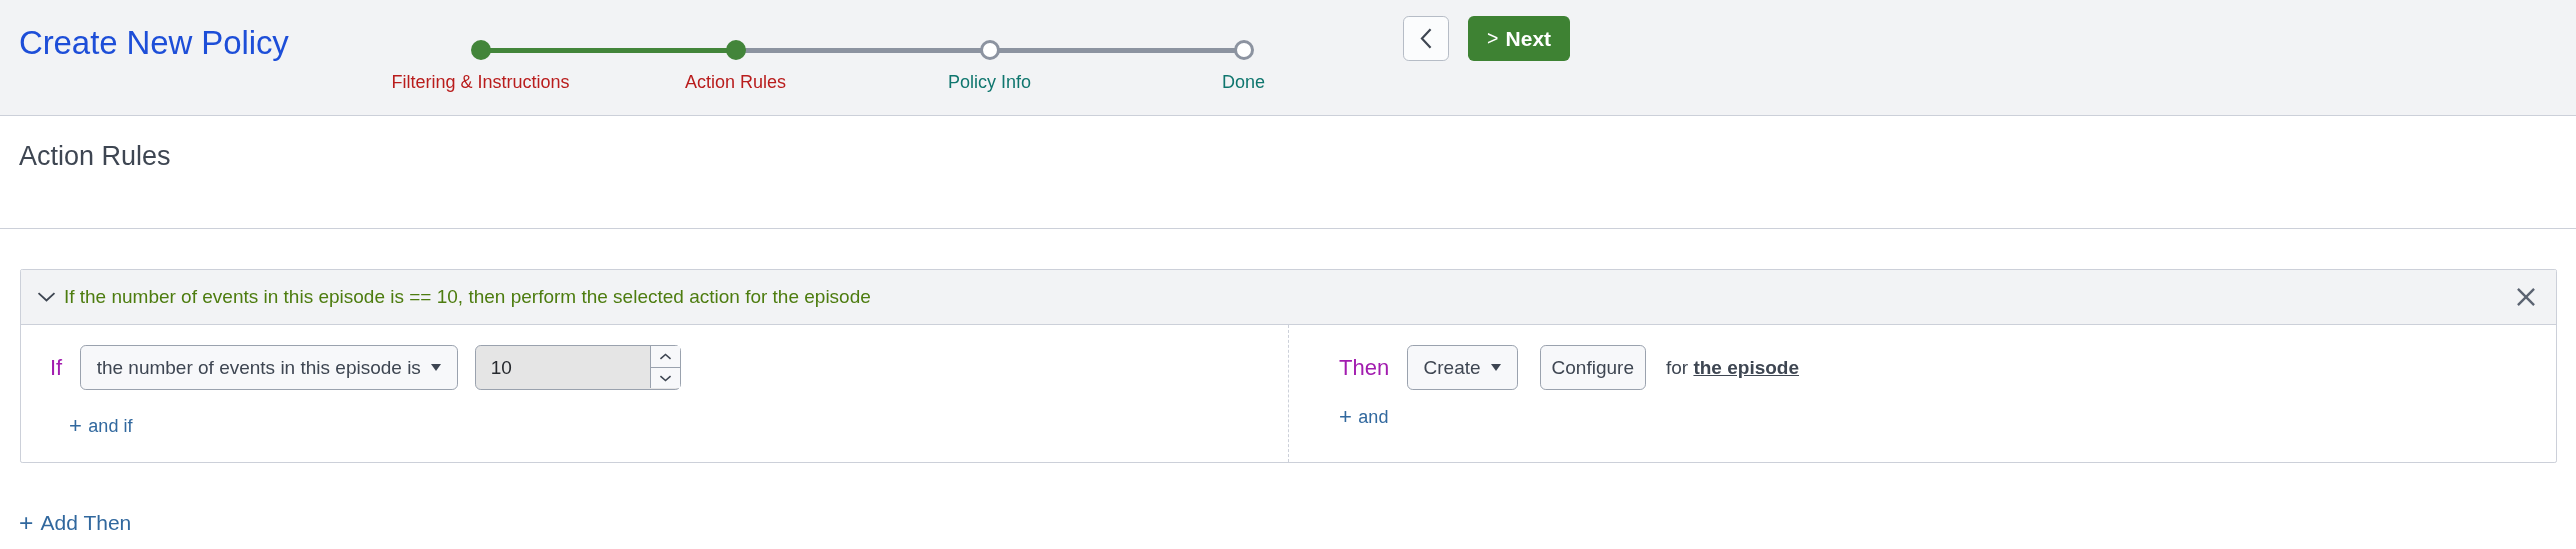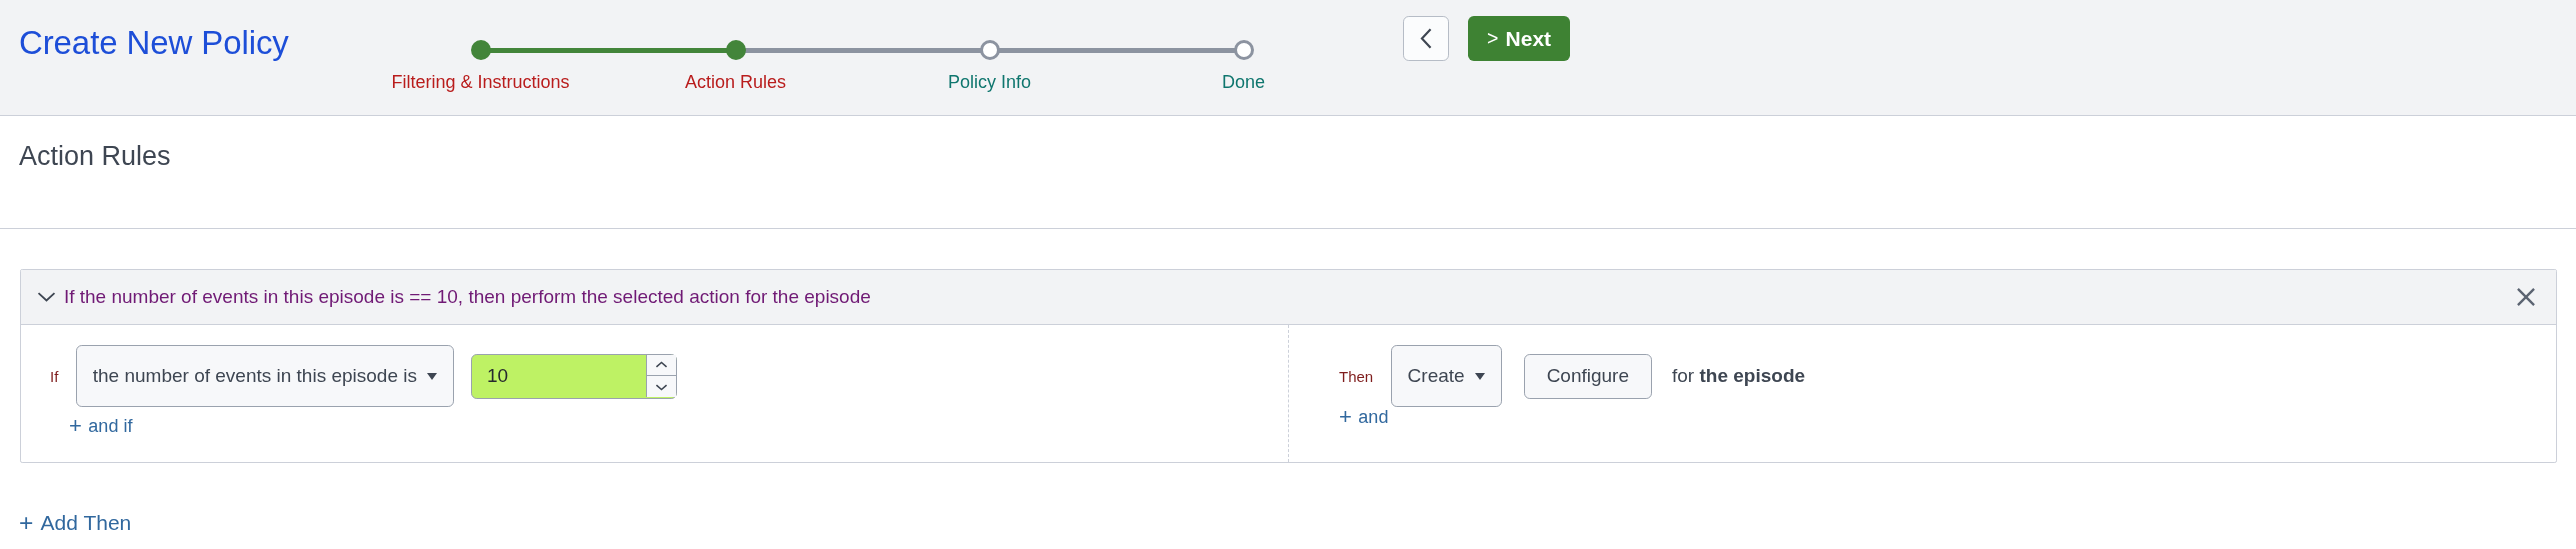--- a/index.html
+++ b/index.html
@@ -84,82 +84,82 @@
   }
   .rule-card-header {
     position: relative; height: 55px; background: #f2f3f5;
     border-bottom: 1.4px solid #ccd0d9; display: flex; align-items: center;
   }
   .rule-toggle {
     width: 40px; display: flex; align-items: center; justify-content: center;
     padding-left: 10px; cursor: pointer;
   }
   .rule-summary {
-    font-size: 19px; color: #701a75; white-space: nowrap; margin-left: 2.9px;
+    font-size: 19px; color: #4d7c0f; white-space: nowrap; margin-left: 2.9px;
   }
   .rule-close {
     position: absolute; right: 19px; top: 50%; margin-top: -11.6px;
     width: 23px; height: 23px; display: flex; align-items: center; justify-content: center;
     cursor: pointer;
   }
 
   .rule-body { position: relative; height: 137px; }
   .col-if {
     position: absolute; left: 0; top: 0; width: 1268px; height: 137px;
     border-right: 1.4px dashed #ccd0d9;
   }
   .col-then { position: absolute; left: 1269px; top: 0; right: 0; height: 137px; text-align: right; }
 
   .cond-row { position: absolute; left: 0; top: 20px; display: flex; align-items: center; }
   .col-if .cond-row { left: 29px; }
   .col-then .cond-row { left: 49px; }
 
   .lead-label {
-    font-size: 15px; color: #7f1d1d; white-space: nowrap;
+    font-size: 22px; color: #a21caf; white-space: nowrap;
   }
 
   .dropdown {
-    margin-left: 17.4px; height: 62px; padding: 12px 16px;
+    margin-left: 17.4px; height: 45px; padding: 12px 16px;
     border: 1.4px solid #9aa2ae; border-radius: 5.8px; background: #f7f8fa;
     display: flex; align-items: center; gap: 10px; cursor: pointer;
     font-size: 19px; color: #3e4652; white-space: nowrap;
   }
   .caret {
     width: 0; height: 0; border-left: 5.8px solid transparent; border-right: 5.8px solid transparent;
     border-top: 7.2px solid #3e4652;
   }
 
   .number-field {
     margin-left: 17.4px; position: relative; width: 206px; height: 45px;
-    border: 1.4px solid #9aa2ae; border-radius: 5.8px; background: #bef264;
+    border: 1.4px solid #9aa2ae; border-radius: 5.8px; background: #e5e5e5;
     display: flex; align-items: center;
   }
   .number-field .value {
     padding-left: 14.5px; font-size: 19px; color: #26292e;
   }
   .spinner {
     position: absolute; right: 0; top: 0; width: 30px; height: 42px;
     display: flex; flex-direction: column; border-left: 1.4px solid #9aa2ae;
   }
   .spinner .sp {
     flex: 1; display: flex; align-items: center; justify-content: center;
     background: #f7f8fa; cursor: pointer;
   }
   .spinner .sp.up { border-bottom: 0.7px solid #9aa2ae; }
 
   .btn-plain {
-    margin-left: 22px; height: 45px; padding: 0 22px;
+    margin-left: 22px; height: 45px; padding: 0 11px;
     border: 1.4px solid #9aa2ae; border-radius: 5.8px; background: #f7f8fa;
     font-size: 19px; color: #3e4652; font-family: "Liberation Sans", sans-serif;
     display: flex; align-items: center; cursor: pointer; white-space: nowrap;
   }
   .for-text {
     margin-left: 20px; font-size: 19px; color: #3e4652; white-space: nowrap;
   }
-  .for-text b { font-weight: bold; }
+  .for-text b { font-weight: bold; text-decoration: underline; }
 
   .addlink {
     position: absolute; display: flex; align-items: center; gap: 6.5px;
     font-size: 18px; color: #31689e; cursor: pointer; white-space: nowrap;
   }
   .addlink .plus { font-size: 22px; line-height: 1; font-weight: 400; }
   .col-if .addlink { left: 48px; top: 90px; }
   .col-then .addlink { left: 49px; top: 81px; }
 
   .add-rule {

